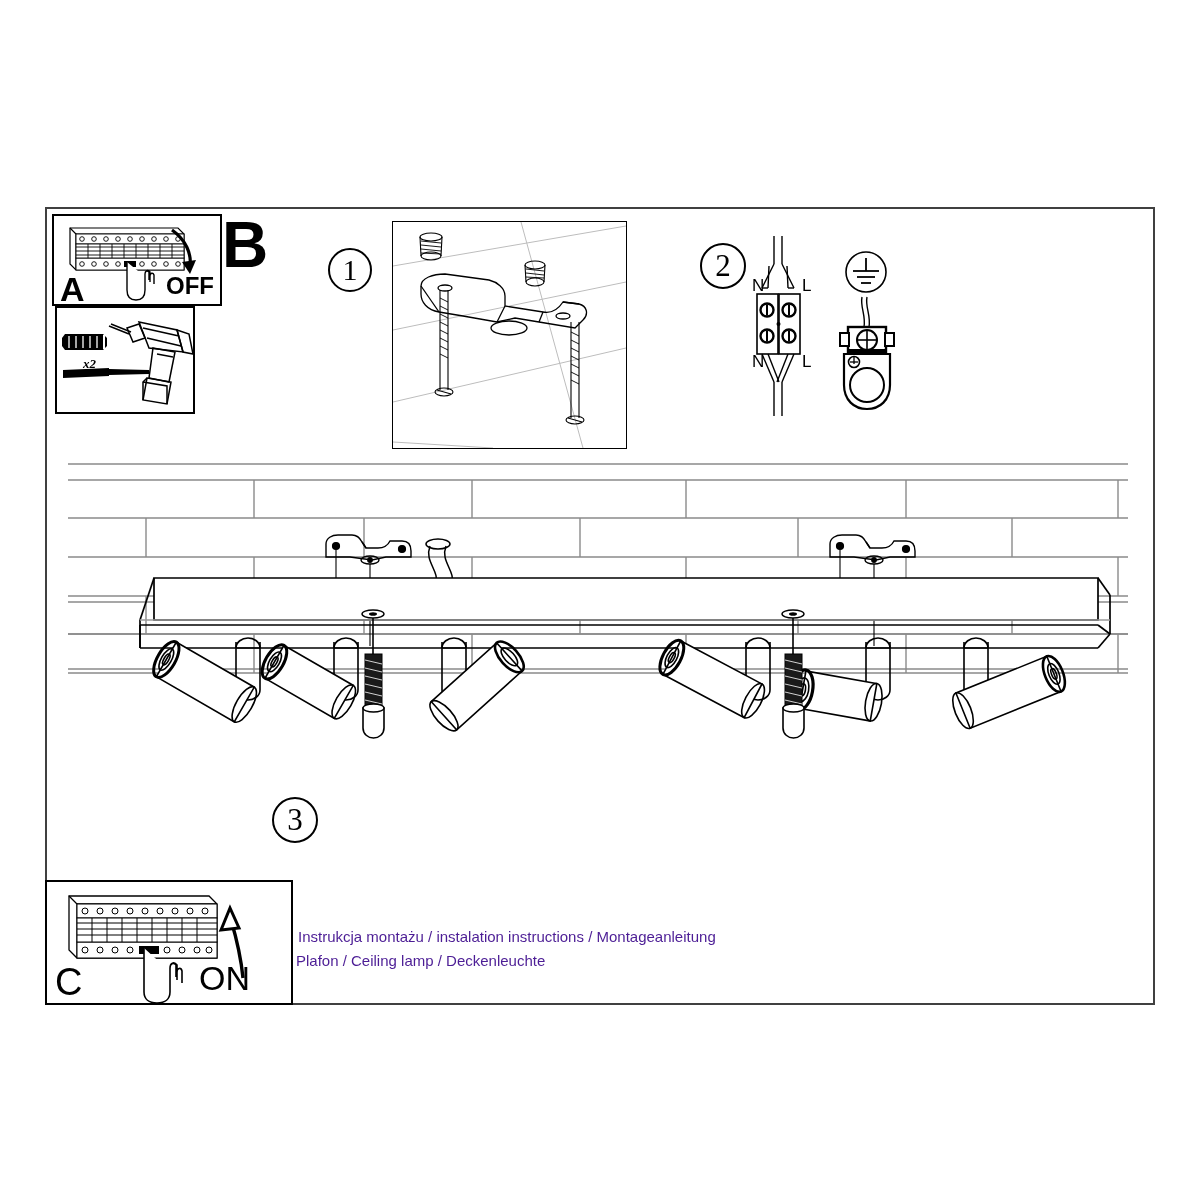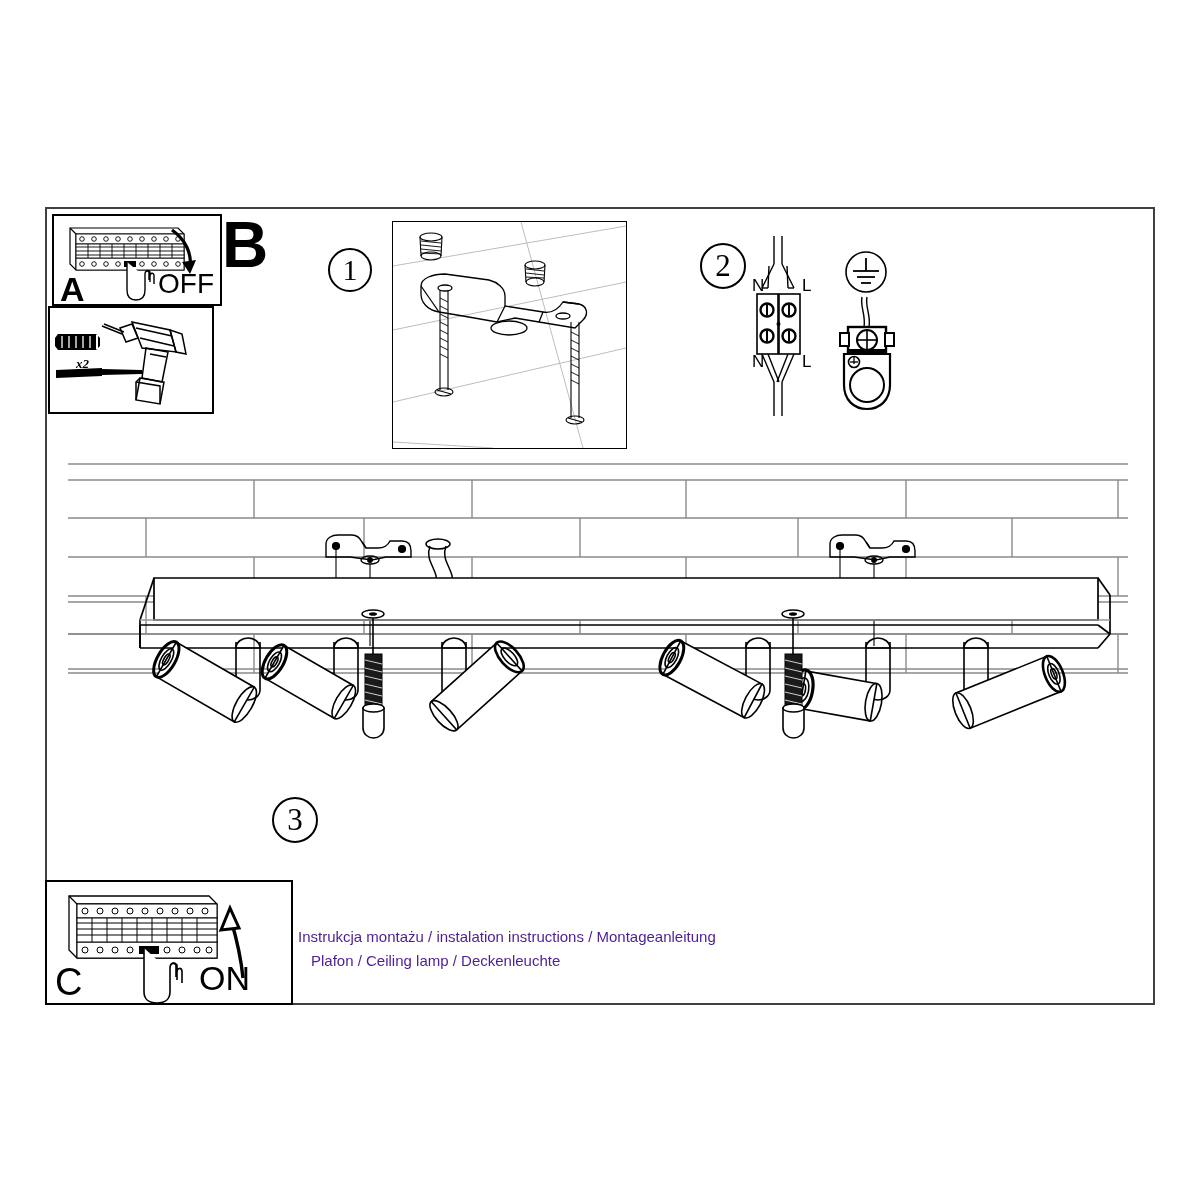--- a/index.html
+++ b/index.html
@@ -162,24 +162,24 @@
                  M91 58 C91 55 94 53 96 56 L96 66
                  M96 60 C96 57 99 56 100 59 L100 68" fill="#fff"></path>
       </g>
 
       <g>
         <path d="M118 14 C132 24 138 38 136 52" class="ln" stroke-width="3.2"></path>
         <path d="M128 46 L136 58 L142 44 Z" fill="#000"></path>
       </g>
     </svg>
     <div class="big-letter" style="left:6px; bottom:-2px; font-size:34px;">A</div>
-    <div class="state-word" style="right:6px; bottom:6px; font-size:28px; font-weight:400;">OFF</div>
-  </div>
-
-  <div class="panel-box" style="left:48px; top:306px; width:166px; height:108px;">
+    <div class="state-word" style="right:6px; bottom:6px; font-size:24px; font-weight:700;">OFF</div>
+  </div>
+
+  <div class="panel-box" style="left:55px; top:306px; width:140px; height:108px;">
     <svg width="166" height="104" viewBox="0 0 166 104">
 
       <g>
         <path d="M8 26 L46 26 L50 30 L50 38 L46 42 L8 42 L5 38 L5 30 Z" fill="#000"></path>
         <g stroke="#fff" stroke-width="1.3">
           <line x1="12" y1="28" x2="12" y2="40"></line>
           <line x1="19" y1="28" x2="19" y2="40"></line>
           <line x1="26" y1="28" x2="26" y2="40"></line>
           <line x1="33" y1="28" x2="33" y2="40"></line>
           <line x1="40" y1="28" x2="40" y2="40"></line>
@@ -704,15 +704,15 @@
       <g>
         <path d="M196 96 C194 76 190 58 184 38" class="ln" stroke-width="3.4"></path>
         <path d="M174 48 L183 26 L192 46 Z" fill="#fff" stroke="#000" stroke-width="3"></path>
       </g>
     </svg>
     <div class="big-letter" style="left:8px; bottom:2px; font-size:38px; font-weight:400;">C</div>
     <div class="state-word" style="left:152px; bottom:8px; font-size:34px;margin-top:36px;">ON</div>
   </div>
 
   <div class="footer-line" style="left:298px; top:928px;">Instrukcja montażu / instalation instructions / Montageanleitung</div>
-  <div class="footer-line" style="left:311px; top:952px;">Plafon / Ceiling lamp / Deckenleuchte</div>
+  <div class="footer-line" style="left:296px; top:952px;">Plafon / Ceiling lamp / Deckenleuchte</div>
 
 </div>
 
 </body></html>

